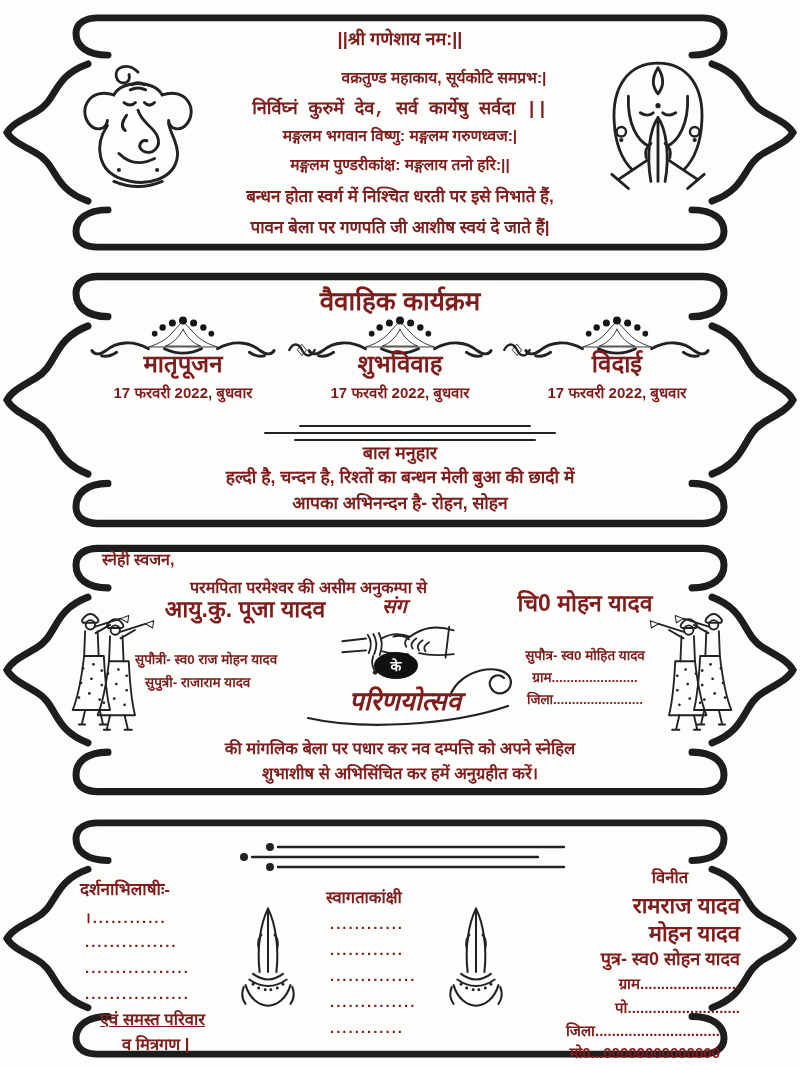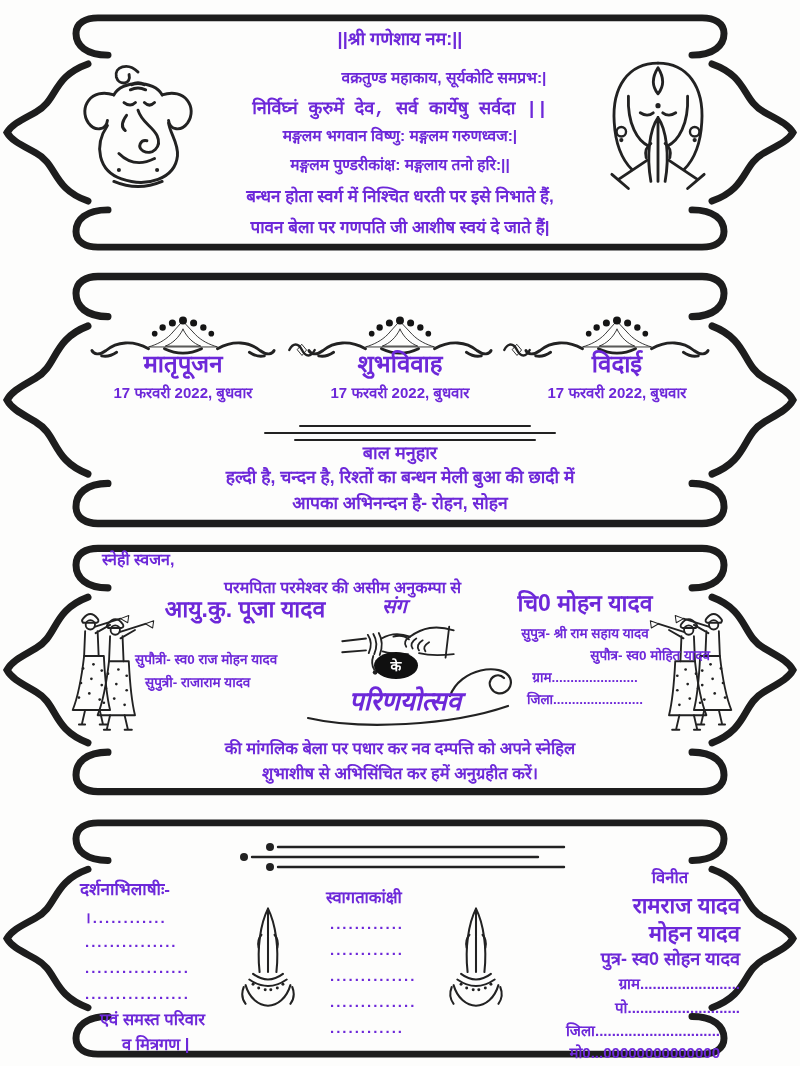--- a/index.html
+++ b/index.html
@@ -6,21 +6,21 @@
   body{
     width:800px;height:1066px;position:relative;
     background:#f6f6f4;
     font-family:"Liberation Sans", sans-serif;
     color:#191919;
   }
   .card{position:absolute;inset:0;background:#fdfdfc;}
   .panel{position:absolute;left:0;width:800px;}
   .frame{position:absolute;left:0;top:0;width:100%;height:100%;}
   .fp{fill:none;stroke:#1d1d1d;stroke-width:7;stroke-linecap:round;}
-  .t{position:absolute;font-weight:bold;white-space:nowrap;color:#6d28d9;}
+  .t{position:absolute;font-weight:bold;white-space:nowrap;color:#7f1d1d;}
   .ctr{left:0;width:800px;text-align:center;}
   .art{position:absolute;}
   .art path,.art line{fill:none;stroke:#222;stroke-linecap:round;stroke-linejoin:round;}
   .dots{letter-spacing:2px;font-weight:bold;}
   .ital{font-style:italic;font-family:"Liberation Serif", serif;}
   .ke-oval{position:absolute;background:#101010;color:#fff;border-radius:50%;
            display:flex;align-items:center;justify-content:center;font-weight:bold;}
 </style>
 </head>
 <body>
@@ -75,20 +75,21 @@
     <div class="t ctr" style="top:143px;font-size:15.5px;">मङ्गलम पुण्डरीकांक्ष: मङ्गलाय तनो हरि:||</div>
     <div class="t ctr" style="top:174px;font-size:17px;">बन्धन होता स्वर्ग में निश्चित धरती पर इसे निभाते हैं,</div>
     <div class="t ctr" style="top:205px;font-size:17px;">पावन बेला पर गणपति जी आशीष स्वयं दे जाते हैं|</div>
   </div>
 
   <div class="panel" style="top:268px;height:264px;">
     <svg class="frame" viewBox="0 0 800 250" preserveAspectRatio="none">
       <path class="fp" d="M108 46 C86 46 76 36 76 24 C76 13 86 8 98 8 L702 8 C714 8 724 13 724 24 C724 36 714 46 692 46 M712 55 C748 68 742 92 764 104 C776 111 788 116 793 125 C788 134 776 139 764 146 C742 158 748 182 712 195 M88 55 C52 68 58 92 36 104 C24 111 12 116 7 125 C12 134 24 139 36 146 C58 158 52 182 88 195 M108 204 C86 204 76 214 76 226 C76 237 86 242 98 242 L702 242 C714 242 724 237 724 226 C724 214 714 204 692 204"></path>
     </svg>
 
+    <div class="t ctr" style="top:14px;font-size:26px;">वैवाहिक कार्यक्रम</div>
 
     <svg class="art" style="left:88px;top:48px;" width="190" height="46" viewBox="0 0 210 52">
       <path d="M105 6 L119 21 C126 28 134 32 144 35 L66 35 C76 32 84 28 91 21 Z" fill="#151515" stroke="none"></path>
       <path d="M105 15 C100 25 93 31 85 34 L125 34 C117 31 110 25 105 15 Z" fill="#fff" stroke="none"></path>
       <g fill="#151515" stroke="none">
           <circle cx="105" cy="5" r="4.5"></circle>
           <circle cx="93" cy="8" r="4"></circle>
           <circle cx="117" cy="8" r="4"></circle>
           <circle cx="82" cy="13" r="3.6"></circle>
           <circle cx="128" cy="13" r="3.6"></circle>
@@ -167,21 +168,21 @@
     <div class="t ctr" style="top:196px;font-size:17.5px;">हल्दी है, चन्दन है, रिश्तों का बन्धन मेली बुआ की छादी में</div>
     <div class="t ctr" style="top:222px;font-size:17.5px;">आपका  अभिनन्दन है- रोहन, सोहन</div>
   </div>
 
   <div class="panel" style="top:540px;height:260px;">
     <svg class="frame" viewBox="0 0 800 250" preserveAspectRatio="none">
       <path class="fp" d="M108 46 C86 46 76 36 76 24 C76 13 86 8 98 8 L702 8 C714 8 724 13 724 24 C724 36 714 46 692 46 M712 55 C748 68 742 92 764 104 C776 111 788 116 793 125 C788 134 776 139 764 146 C742 158 748 182 712 195 M88 55 C52 68 58 92 36 104 C24 111 12 116 7 125 C12 134 24 139 36 146 C58 158 52 182 88 195 M108 204 C86 204 76 214 76 226 C76 237 86 242 98 242 L702 242 C714 242 724 237 724 226 C724 214 714 204 692 204"></path>
     </svg>
 
     <div class="t" style="left:102px;top:8px;font-size:16px;">स्नेही स्वजन,</div>
-    <div class="t" style="left:190px;top:36px;font-size:16px;margin-left:34px;">परमपिता परमेश्वर की असीम अनुकम्पा से</div>
+    <div class="t" style="left:190px;top:36px;font-size:16px;">परमपिता परमेश्वर की असीम अनुकम्पा से</div>
 
     <svg class="art" style="left:56px;top:62px;" width="104" height="135" viewBox="0 0 100 130">
       <defs>
         <g id="musA">
           <path d="M26 16 q7 -9 14 0 q2 3 -1 4 l-13 0 q-2 -2 0 -4" stroke="#222" stroke-width="1.8" fill="none"></path>
           <circle cx="33" cy="22" r="4.5" fill="none" stroke="#222" stroke-width="1.8"></circle>
           <path d="M37 24 L62 16" stroke="#222" stroke-width="1.8" fill="none"></path>
           <path d="M62 16 l8 -3 -1 7 z" fill="#222" stroke="none"></path>
           <path d="M28 28 L27 52 M40 28 L41 52 M38 30 L52 22" stroke="#222" stroke-width="1.8" fill="none"></path>
           <path d="M27 52 C24 78 20 94 16 104 L52 104 C49 92 47 72 46 52 Z" stroke="#222" stroke-width="1.8" fill="none"></path>
@@ -229,22 +230,21 @@
     <div class="ke-oval" style="left:374px;top:112px;width:44px;height:27px;font-size:14px;">
       <span>के</span>
     </div>
     <svg class="art" style="left:300px;top:118px;" width="230" height="72" viewBox="0 0 230 72">
       <path d="M150 38 C160 10 202 4 210 20 C215 32 198 42 191 30 C186 21 197 13 204 20" stroke="#222" stroke-width="2.2"></path>
       <path d="M8 60 C60 72 150 68 208 48" stroke="#222" stroke-width="2.2"></path>
     </svg>
     <div class="t ital" style="left:290px;width:230px;text-align:center;top:142px;font-size:26px;">परिणयोत्सव</div>
 
     <div class="t" style="left:460px;width:250px;text-align:center;top:46px;font-size:23px;">चि0 मोहन यादव</div>
-    <div class="t" style="left:460px;width:250px;text-align:center;top:84px;font-size:13.5px;">सुपुत्र- श्री राम सहाय यादव</div>
-    <div class="t" style="left:460px;width:250px;text-align:right;top:106px;font-size:13.5px;">सुपौत्र- स्व0 मोहित यादव</div>
+    <div class="t" style="left:460px;width:250px;text-align:center;top:106px;font-size:13.5px;">सुपौत्र- स्व0 मोहित यादव</div>
     <div class="t" style="left:460px;width:250px;text-align:center;top:128px;font-size:13.5px;">ग्राम.......................</div>
     <div class="t" style="left:460px;width:250px;text-align:center;top:150px;font-size:13.5px;">जिला........................</div>
 
     <div class="t ctr" style="top:196px;font-size:16.5px;">की मांगलिक बेला पर पधार कर नव दम्पत्ति को अपने स्नेहिल</div>
     <div class="t ctr" style="top:221px;font-size:16.5px;">शुभाशीष से अभिसिंचित कर हमें अनुग्रहीत करें।</div>
   </div>
 
   <div class="panel" style="top:815px;height:247px;">
     <svg class="frame" viewBox="0 0 800 250" preserveAspectRatio="none">
       <path class="fp" d="M108 46 C86 46 76 36 76 24 C76 13 86 8 98 8 L702 8 C714 8 724 13 724 24 C724 36 714 46 692 46 M712 55 C748 68 742 92 764 104 C776 111 788 116 793 125 C788 134 776 139 764 146 C742 158 748 182 712 195 M88 55 C52 68 58 92 36 104 C24 111 12 116 7 125 C12 134 24 139 36 146 C58 158 52 182 88 195 M108 204 C86 204 76 214 76 226 C76 237 86 242 98 242 L702 242 C714 242 724 237 724 226 C724 214 714 204 692 204"></path>
@@ -259,21 +259,21 @@
         <line x1="40" y1="24" x2="326" y2="24" stroke="#222" stroke-width="2.4"></line>
     </svg>
 
     <div class="t" style="left:600px;width:140px;text-align:center;top:50px;font-size:16.5px;">विनीत</div>
 
     <div class="t" style="left:80px;top:62px;font-size:17px;">दर्शनाभिलाषीः-</div>
     <div class="t dots" style="left:85px;top:92px;font-size:15px;">।............</div>
     <div class="t dots" style="left:85px;top:118px;font-size:15px;">...............</div>
     <div class="t dots" style="left:85px;top:144px;font-size:15px;">.................</div>
     <div class="t dots" style="left:85px;top:170px;font-size:15px;">.................</div>
-    <div class="t" style="left:100px;top:192px;font-size:16.5px;">एवं समस्त परिवार</div>
+    <div class="t" style="left:100px;top:192px;font-size:16.5px;text-decoration:underline;">एवं समस्त परिवार</div>
     <div class="t" style="left:122px;top:217px;font-size:16.5px;">व मित्रगण |</div>
 
     <div class="t" style="left:326px;top:70px;font-size:16.5px;">स्वागताकांक्षी</div>
 
     <svg class="art" style="left:230px;top:88px;" width="76" height="112" viewBox="0 0 80 120">
       <g stroke-width="2.2">
         <path d="M40 6 C32 22 28 48 31 74 M40 6 C48 22 52 48 49 74 M40 6 L40 74"></path>
         <path d="M33 34 q-5 6 -3 14 M47 34 q5 6 3 14"></path>
         <path d="M24 76 Q40 88 56 76 M20 82 Q40 96 60 82"></path>
         <path d="M16 88 C20 102 30 110 40 110 C50 110 60 102 64 88"></path>

